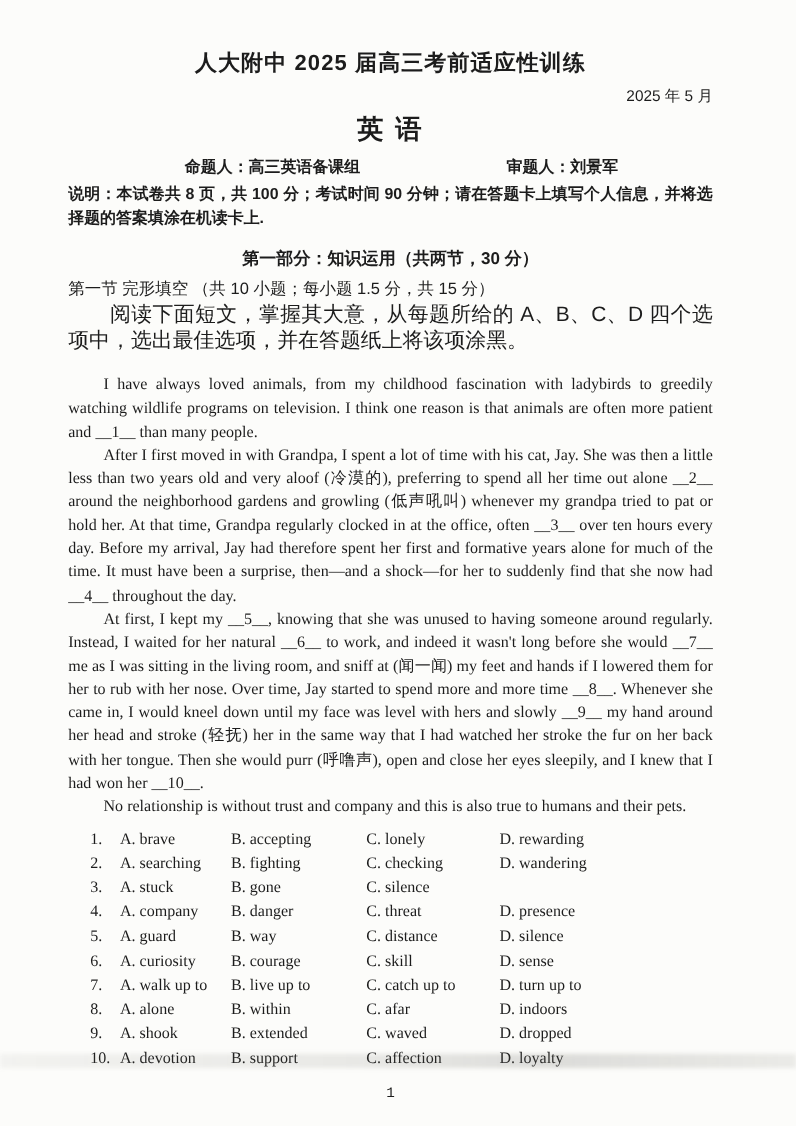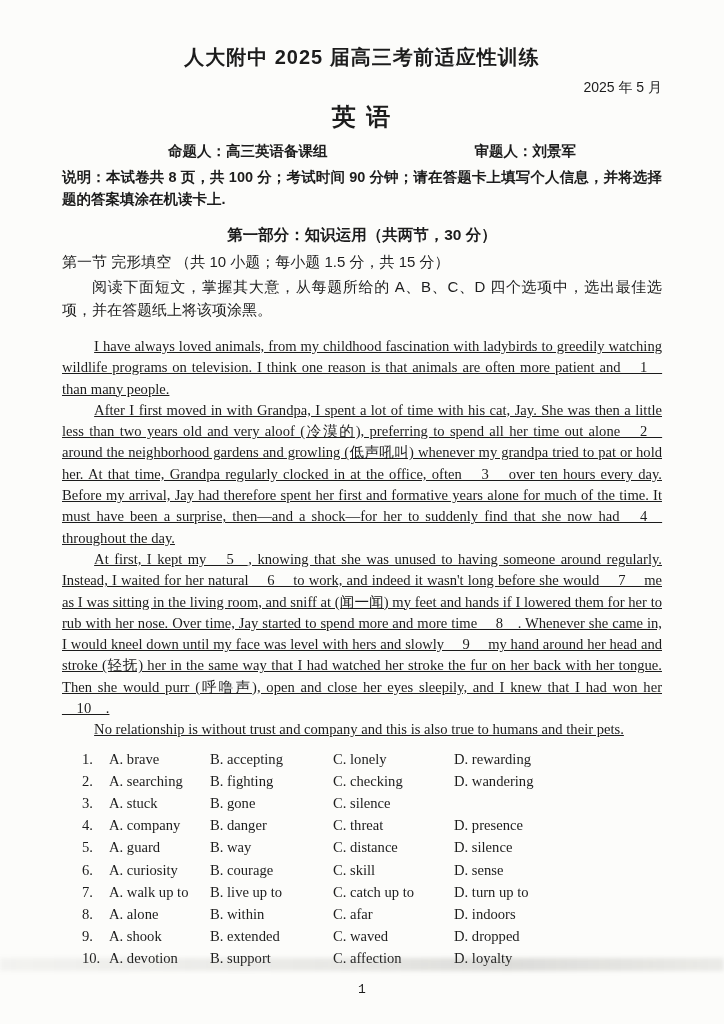--- a/index.html
+++ b/index.html
@@ -5,21 +5,21 @@
   html,body { margin:0; padding:0; background:#e8e8e6; }
   .page {
     position:relative;
     width:724px; height:1024px;
     margin:0 auto;
     background:#fcfcfa;
     color:#1c1c1c;
     font-family:"Liberation Serif","DejaVu Serif",serif;
     overflow:hidden;
   }
-  .content { position:absolute; left:62px; right:62px; top:44px; }
+  .content { position:absolute; left:62px; right:76px; top:44px; }
 
   .zh { font-family:"Liberation Sans","DejaVu Sans",sans-serif; }
 
   .title {
     text-align:center;
     font-size:20px;
     font-weight:700;
     letter-spacing:1px;
     margin:0;
   }
@@ -55,28 +55,28 @@
     text-align:center;
     font-size:15.5px;
     font-weight:700;
     margin-top:15px;
   }
   .section-heading {
     font-size:15px;
     margin-top:7px;
   }
   .directions {
-    font-size:15px;
+    font-size:19px;
     line-height:23px;
     text-indent:2em;
     text-align:justify;
     margin-top:3px;
   }
 
-  .passage { margin-top:1px;text-decoration:underline; }
+  .passage { margin-top:1px; }
   .passage p {
     margin:0;
     font-size:14.6px;
     line-height:21.3px;
     text-align:justify;
     text-indent:2.2em;
   }
 
   .questions { margin-top:7px; }
   .q-row {

